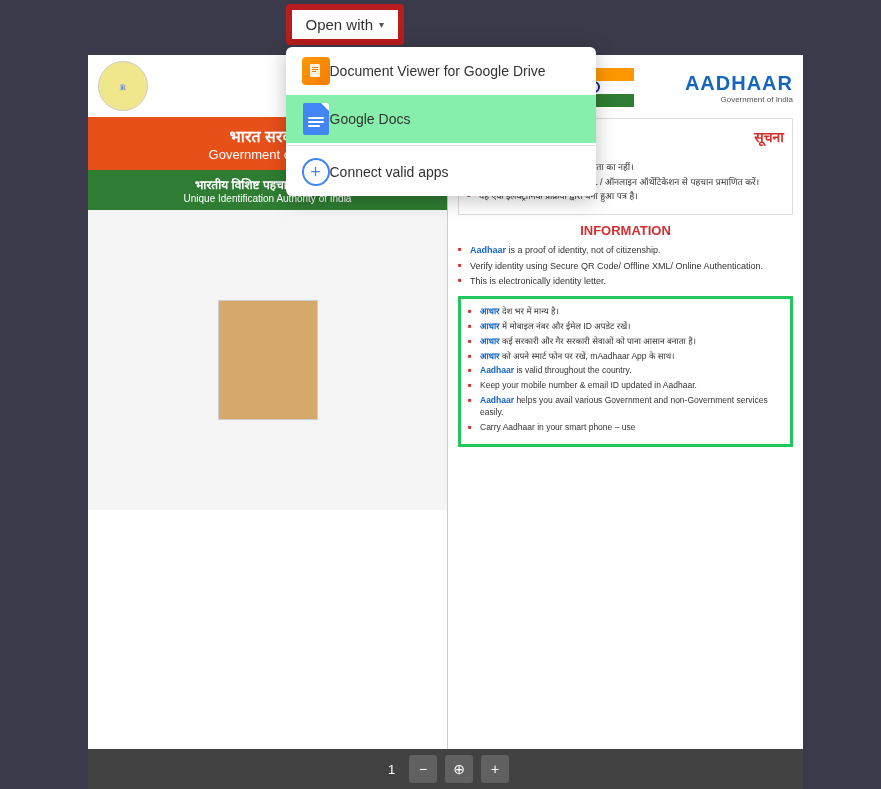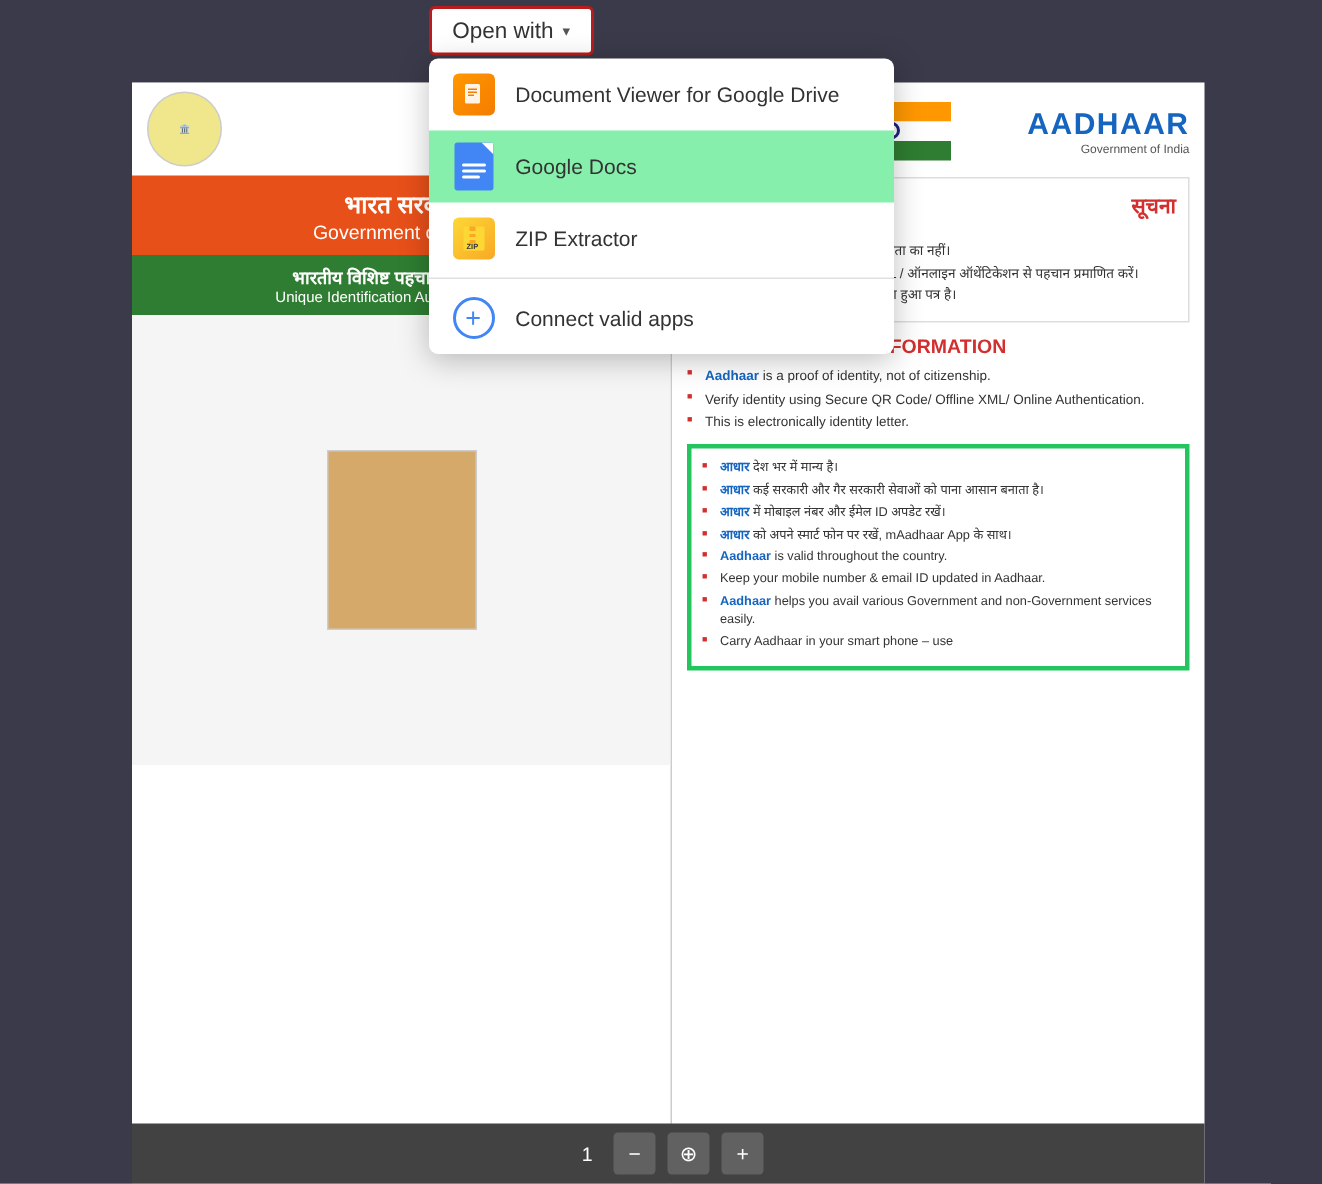--- a/index.html
+++ b/index.html
@@ -283,21 +283,21 @@
     .dropdown-container {
       position: absolute;
       top: 0;
       left: 50%;
       transform: translateX(-50%);
       z-index: 100;
     }
 
     .open-with-btn {
       background: white;
-      border: 2px solid #b91c1c;
+      border: 6px solid #b91c1c;
       border-radius: 4px;
       padding: 6px 14px;
       font-size: 15px;
       color: #333;
       cursor: pointer;
       display: flex;
       align-items: center;
       gap: 6px;
       margin-top: 4px;
     }
@@ -320,21 +320,20 @@
       font-size: 12px;
       color: #666;
       font-weight: 500;
     }
 
     .menu-item {
       display: flex;
       align-items: center;
       padding: 10px 16px;
       cursor: pointer;
-      gap: 14px;
       transition: background 0.1s;
     }
     .menu-item.active {
       background: #86efac;
     }
 
     .menu-item-icon {
       width: 28px;
       height: 28px;
       flex-shrink: 0;
@@ -478,24 +477,24 @@
       <div class="info-item">
         This is electronically identity letter.
       </div>
     </div>
 
     <div class="benefits-box">
       <div class="benefits-item">
         <span class="aadhaar-inline" style="color:#1565c0;font-size:8.5px;">आधार</span> देश भर में मान्य है।
       </div>
       <div class="benefits-item">
+        <span class="aadhaar-inline" style="color:#1565c0;font-size:8.5px;">आधार</span> में मोबाइल नंबर और ईमेल ID अपडेट रखें।
+      </div>
+      <div class="benefits-item">
         <span class="aadhaar-inline" style="color:#1565c0;font-size:8.5px;">आधार</span> कई सरकारी और गैर सरकारी सेवाओं को पाना आसान बनाता है।
-      </div>
-      <div class="benefits-item">
-        <span class="aadhaar-inline" style="color:#1565c0;font-size:8.5px;">आधार</span> में मोबाइल नंबर और ईमेल ID अपडेट रखें।
       </div>
       <div class="benefits-item">
         <span class="aadhaar-inline" style="color:#1565c0;font-size:8.5px;">आधार</span> को अपने स्मार्ट फोन पर रखें, mAadhaar App के साथ।
       </div>
       <div class="benefits-item">
         <span class="aadhaar-inline" style="color:#1565c0;font-size:8.5px;">Aadhaar</span> is valid throughout the country.
       </div>
       <div class="benefits-item">
         Keep your mobile number &amp; email ID updated in Aadhaar.
       </div>
@@ -545,34 +544,20 @@
           <div class="gdocs-lines" style="margin-top:6px;">
             <div class="gdocs-line"></div>
             <div class="gdocs-line"></div>
             <div class="gdocs-line" style="width:12px;"></div>
           </div>
         </div>
       </div>
       <span class="menu-item-label">Google Docs</span>
     </div>
 
-    <div class="menu-item">
-      <div class="menu-item-icon">
-        <div class="zip-icon">
-          <svg width="20" height="20" viewBox="0 0 20 20">
-            <rect x="3" y="2" width="14" height="16" rx="1" fill="#fdd835"></rect>
-            <rect x="7" y="2" width="4" height="3" fill="#f9a825"></rect>
-            <rect x="7" y="7" width="4" height="2" fill="#f9a825"></rect>
-            <rect x="7" y="11" width="4" height="2" fill="#f9a825"></rect>
-            <text x="5" y="17" font-size="5" fill="#333" font-weight="bold">ZIP</text>
-          </svg>
-        </div>
-      </div>
-      <span class="menu-item-label">ZIP Extractor</span>
-    </div>
 
     <div class="divider"></div>
 
     <div class="menu-item">
       <div class="menu-item-icon">
         <div class="connect-icon">+</div>
       </div>
       <span class="menu-item-label">Connect valid apps</span>
     </div>
   </div>

